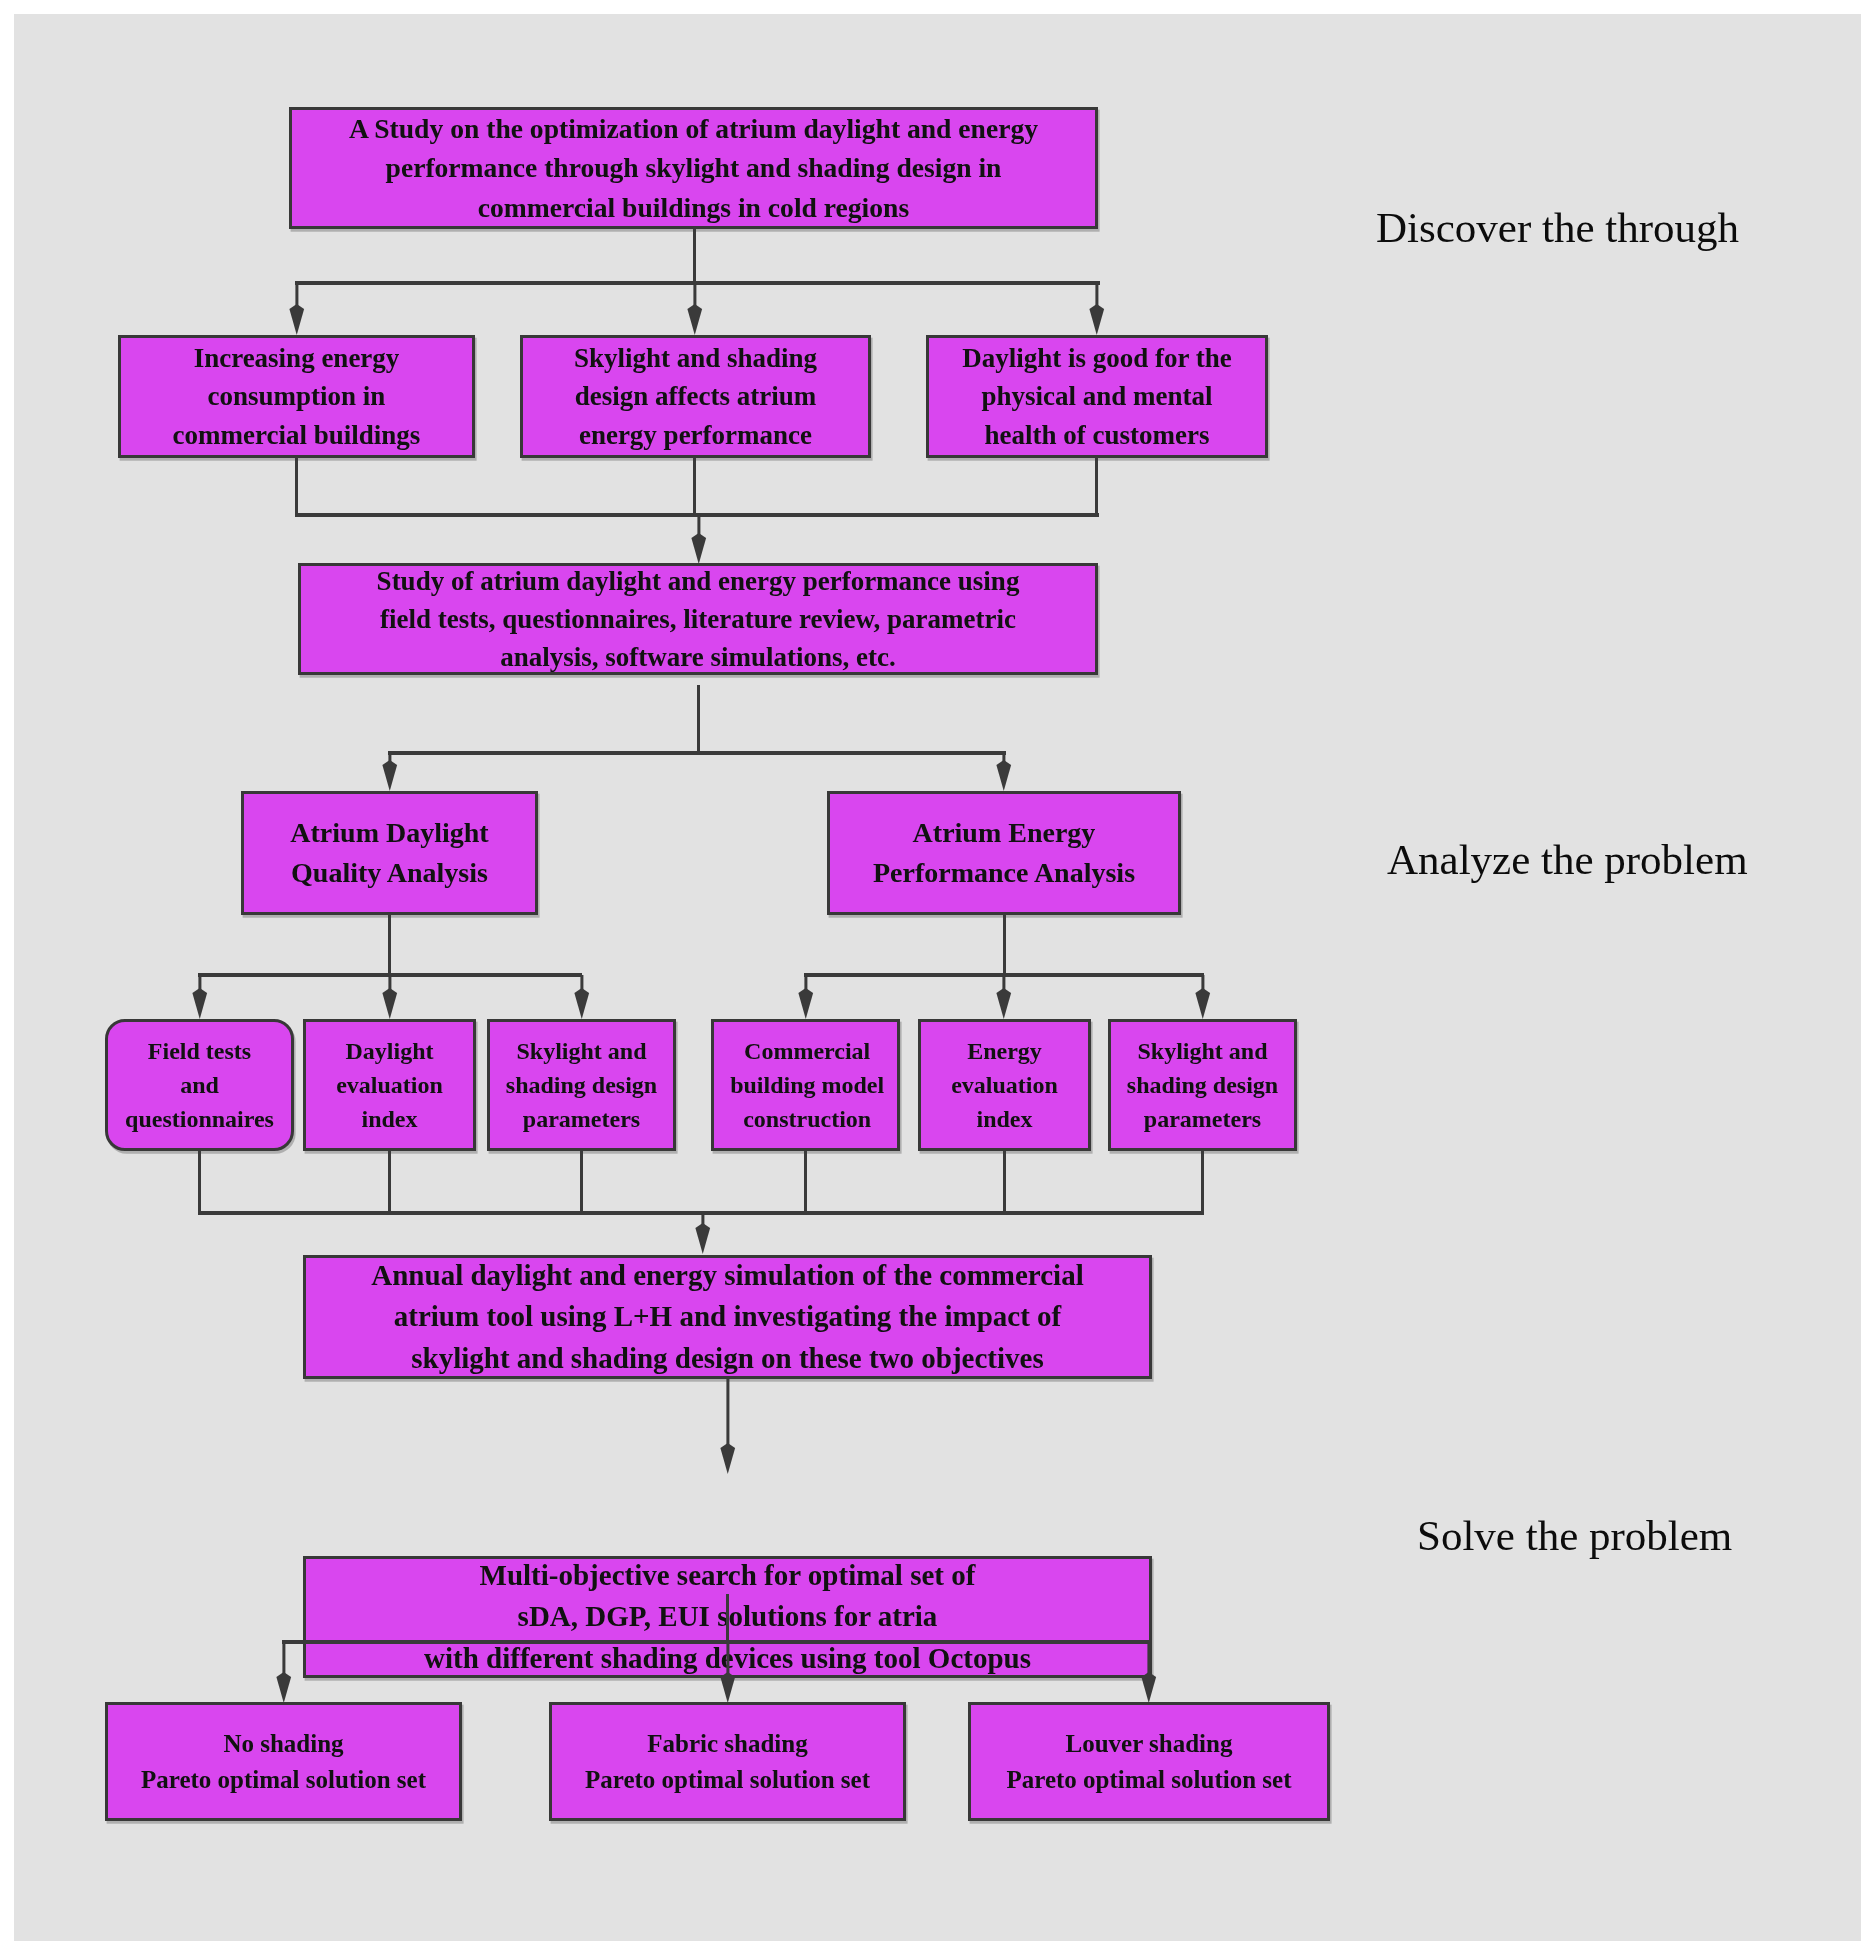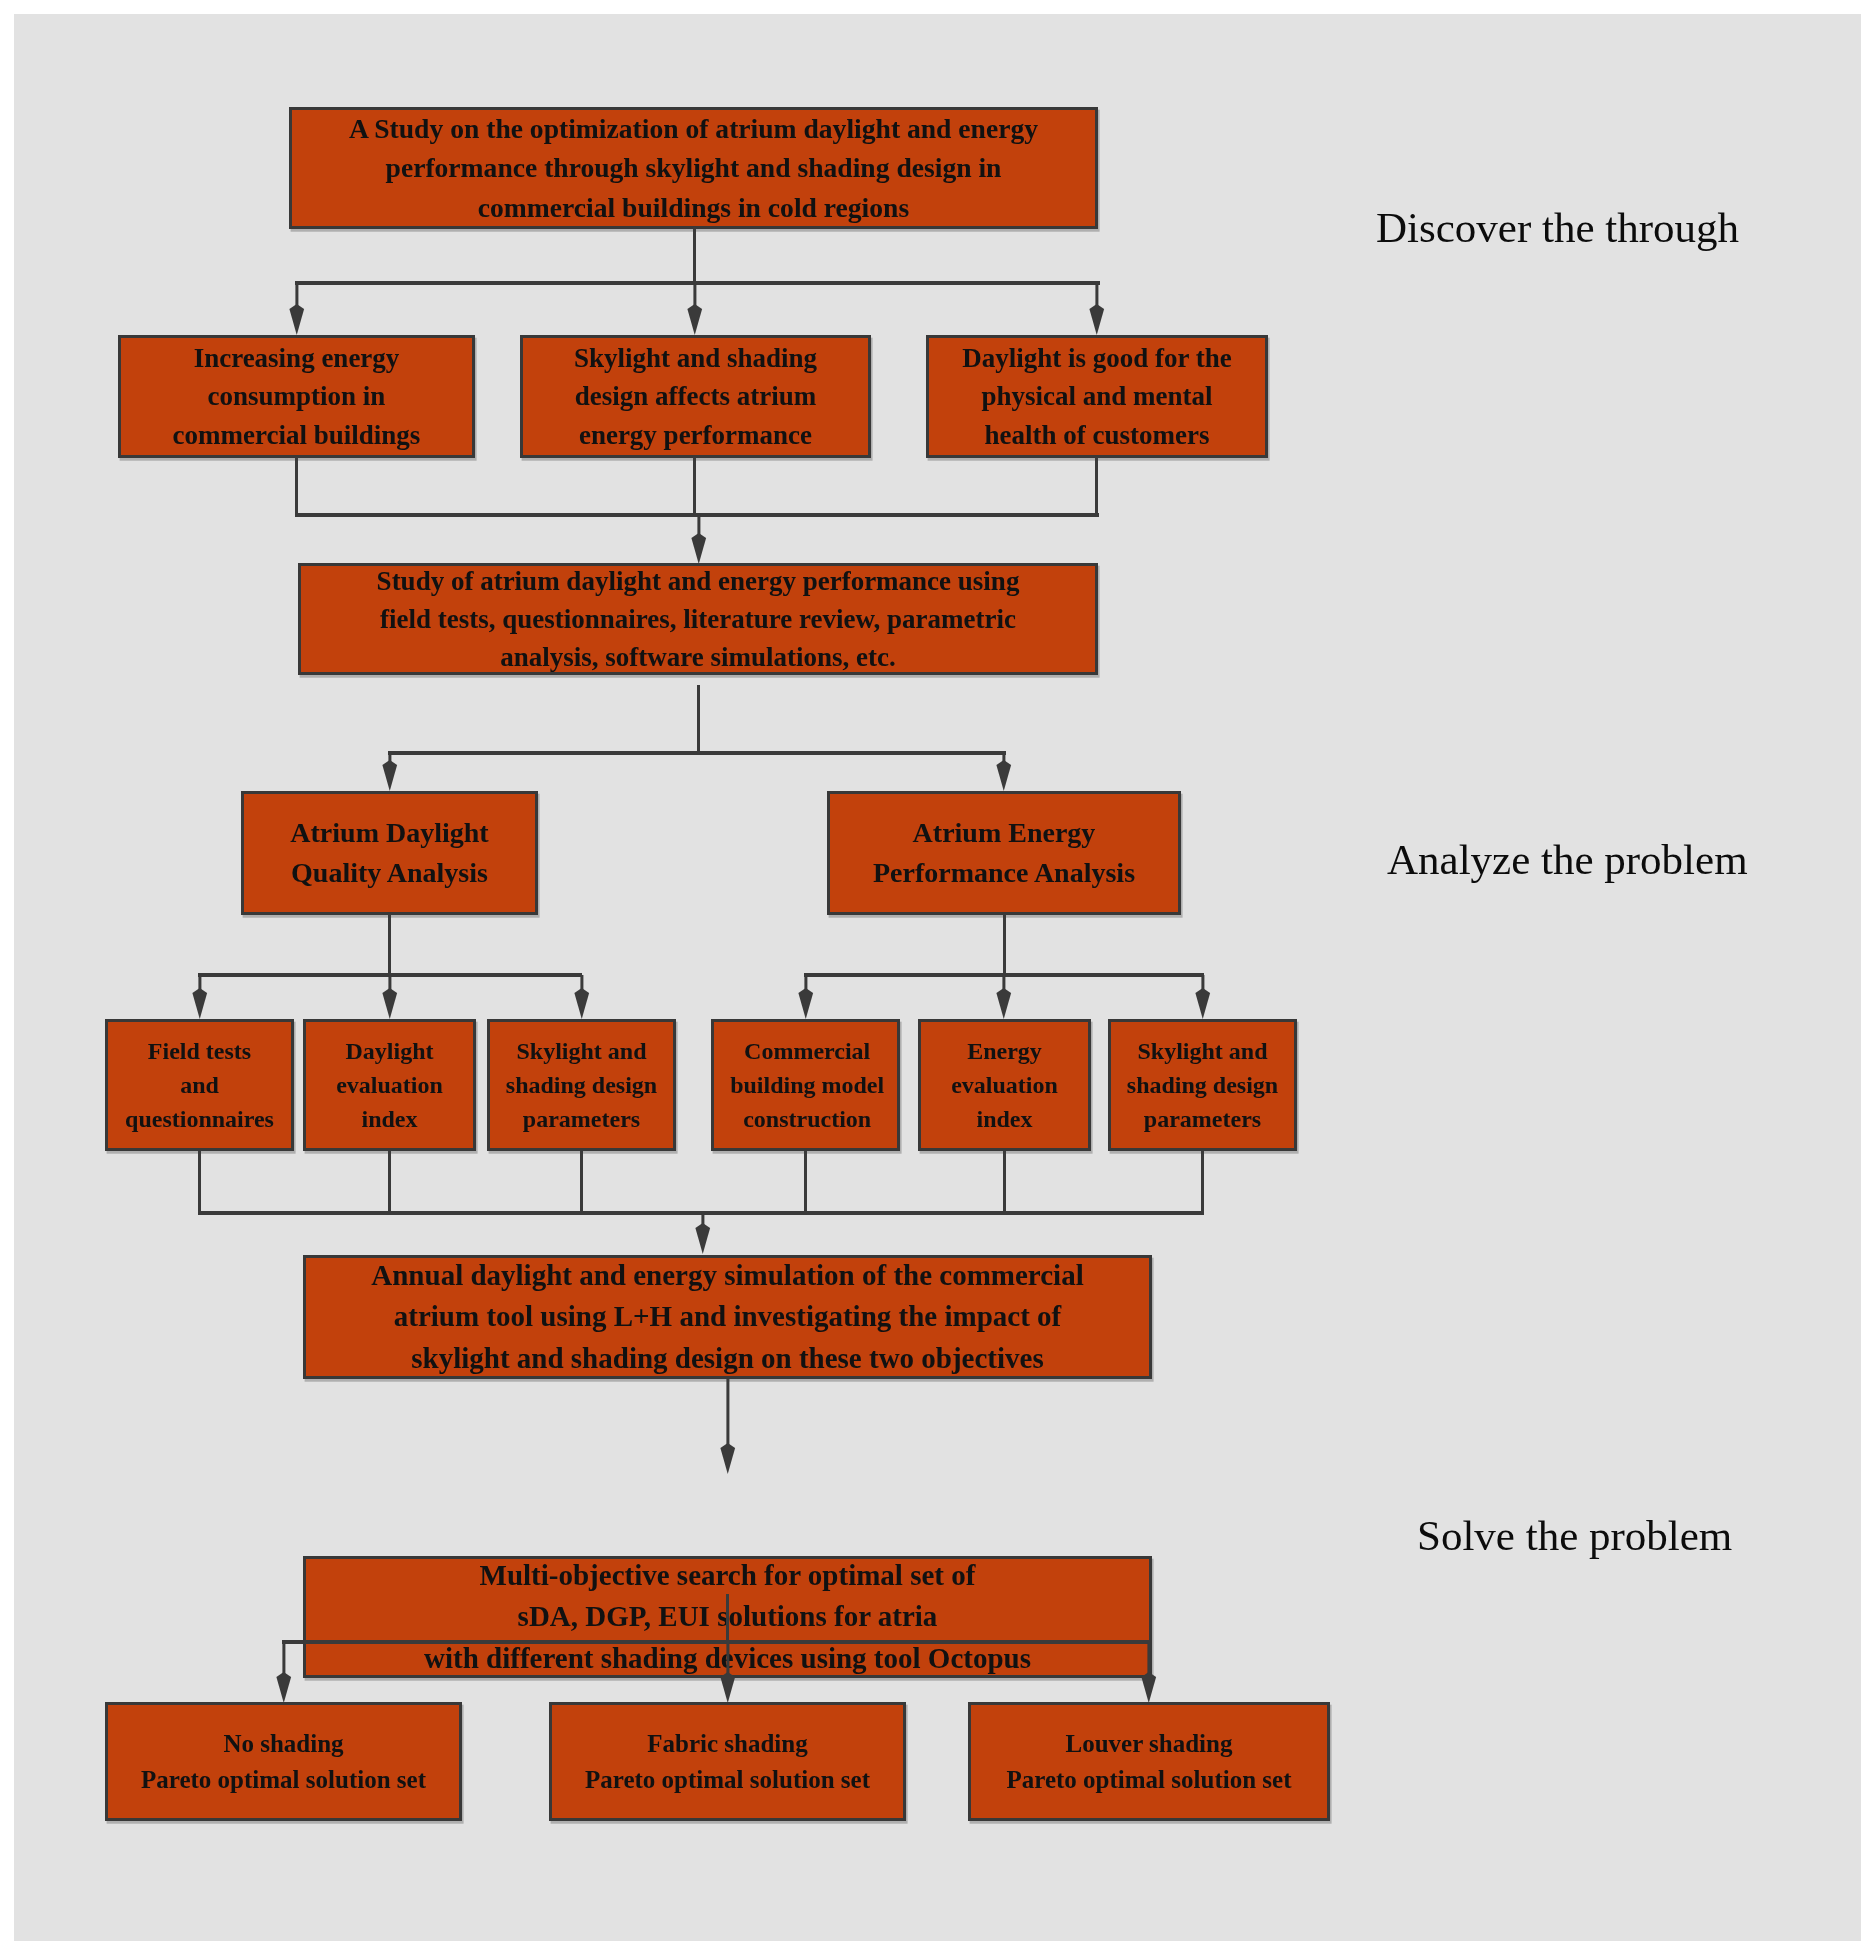--- a/index.html
+++ b/index.html
@@ -1,19 +1,19 @@
 <!DOCTYPE html>
 <html style="font-size:8.7px"><head>
 <meta charset="utf-8">
 <style>
   html,body{margin:0;padding:0;background:#ffffff;}
   #canvas{position:relative;width:1875px;height:1955px;background:#ffffff;
           font-family:"Liberation Serif","DejaVu Serif",serif;color:#111;}
   #panel{position:absolute;left:14px;top:14px;width:1847px;height:1927px;background:#e2e2e2;}
-  .box{position:absolute;background:#c2410c;border:3.8px solid #383838;
+  .box{position:absolute;background:#d946ef;border:3.8px solid #383838;
        box-shadow:1.6px 2.7px 0 rgba(55,55,55,0.30);
        display:flex;align-items:center;justify-content:center;text-align:center;
        white-space:pre-line;font-weight:700;line-height:1.42;box-sizing:border-box;padding:3.2px 8.7px;}
   .stage{position:absolute;font-size:43px;font-weight:400;white-space:nowrap;color:#0c0c0c;}
   .vline{position:absolute;width:3.2px;background:#3a3a3a;}
   .hbus{position:absolute;height:4.3px;background:#3a3a3a;}
   .arrow{position:absolute;width:19.5px;}
   .arrow::before{content:'';position:absolute;left:50%;transform:translateX(-50%);
        top:0;bottom:9.7px;width:3.2px;background:#3a3a3a;}
   .arrow::after{content:'';position:absolute;left:50%;transform:translateX(-50%);
@@ -44,21 +44,21 @@
 
   <div class="box fs50" style="left:298px;top:563px;width:800px;height:112px;">Study of atrium daylight and energy performance using
 field tests, questionnaires, literature review, parametric
 analysis, software simulations, etc.</div>
 
   <div class="box fs52" style="left:241px;top:791px;width:297px;height:124px;">Atrium Daylight
 Quality Analysis</div>
   <div class="box fs52" style="left:827px;top:791px;width:354px;height:124px;">Atrium Energy
 Performance Analysis</div>
 
-  <div class="box fs45" style="left:105px;top:1019px;width:189px;height:132px;">Field tests
+  <div class="box fs45" style="left:105px;top:1019px;width:189px;height:132px;border-radius:20px;">Field tests
 and
 questionnaires</div>
   <div class="box fs45" style="left:303px;top:1019px;width:173px;height:132px;">Daylight
 evaluation
 index</div>
   <div class="box fs45" style="left:487px;top:1019px;width:189px;height:132px;">Skylight and
 shading design
 parameters</div>
   <div class="box fs45" style="left:711px;top:1019px;width:189px;height:132px;padding-left:12px;">Commercial
 building model

